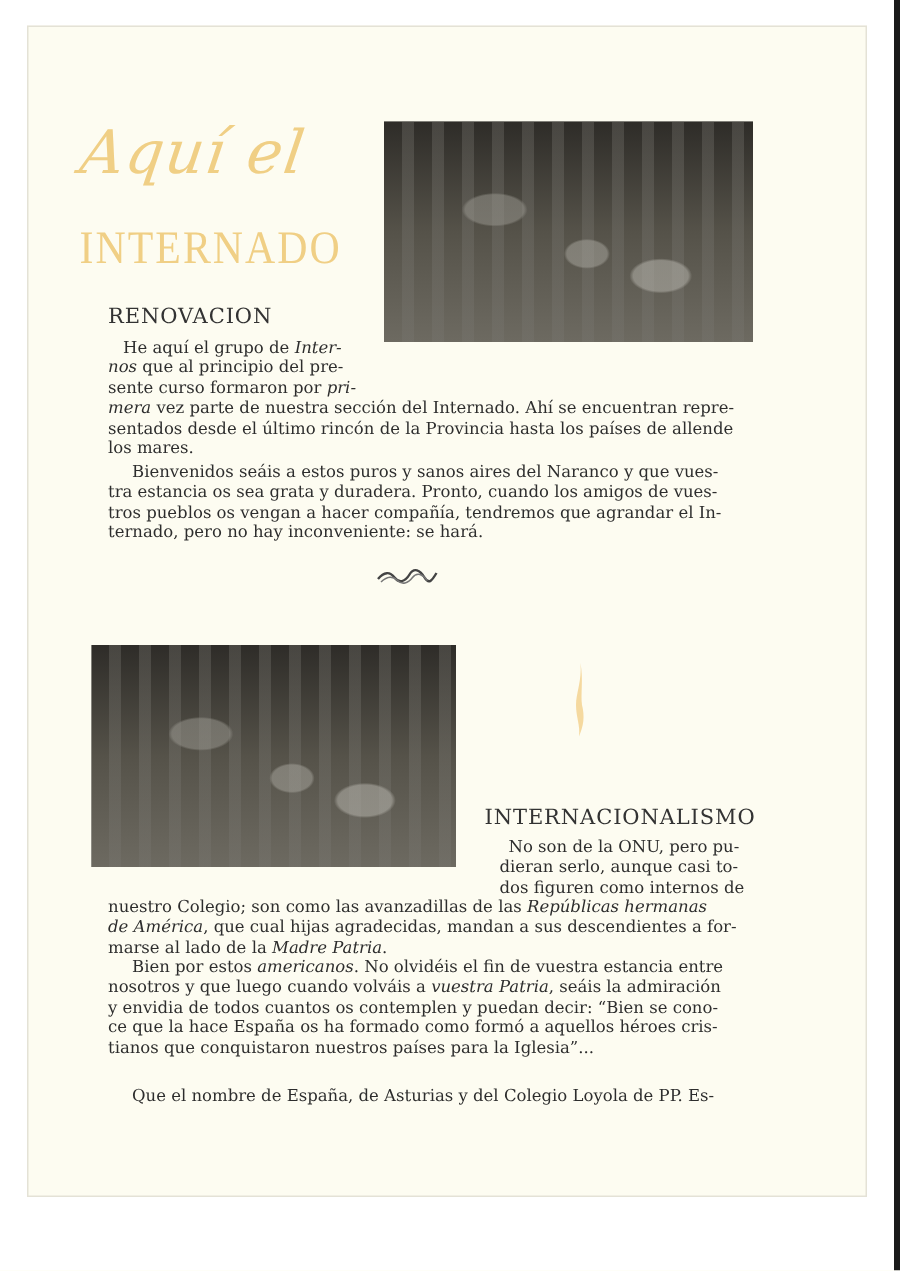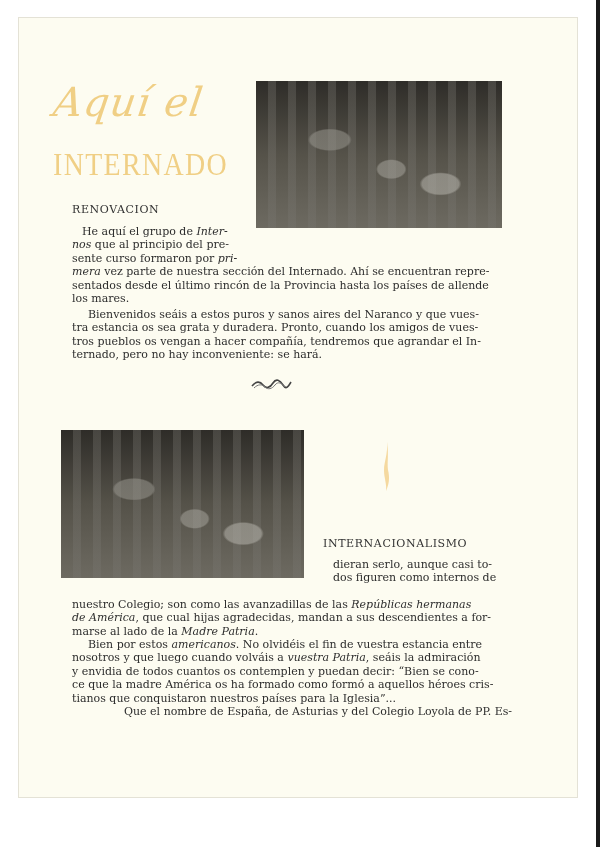--- a/index.html
+++ b/index.html
@@ -16,21 +16,21 @@
   .photo .bg { position:absolute; inset:0;
      background:
        radial-gradient(ellipse at 30% 40%, rgba(150,148,140,0.55) 0 8%, transparent 9%),
        radial-gradient(ellipse at 55% 60%, rgba(170,168,160,0.5) 0 7%, transparent 8%),
        radial-gradient(ellipse at 75% 70%, rgba(180,178,170,0.55) 0 7%, transparent 8%),
        repeating-linear-gradient(90deg, rgba(40,38,34,0.0) 0 12px, rgba(120,118,112,0.35) 12px 20px),
        linear-gradient(180deg, #2e2c28 0%, #555249 50%, #6d6a61 100%); }
   .photo1 { left:256px; top:81px; width:246px; height:147px; }
   .photo2 { left:61px; top:430px; width:243px; height:148px; }
   .body-text { position:absolute; font-size:11px; line-height:13.4px; color:#2d2d2d; text-align:justify; }
-  .heading { position:absolute; font-size:11px; letter-spacing:0.6px; color:#333; }
+  .heading { position:absolute; font-size:14px; letter-spacing:0.6px; color:#333; }
   .line { white-space:nowrap; display:block; }
   em { font-style:italic; }
   .wave { position:absolute; left:250px; top:378px; width:42px; height:12px; }
   .flame { position:absolute; left:378px; top:440px; width:16px; height:52px; }
 </style>
 </head>
 <body>
 
 <div class="right-strip"></div>
 <div class="page"></div>
@@ -69,33 +69,34 @@
     <div class="bg"></div>
   </div>
 
 <svg class="flame" viewBox="0 0 16 52">
   <path d="M9 2 C10 14, 6 22, 6 30 C6 38, 9 44, 8 51 C11 44, 12 38, 10 30 C9 22, 11 14, 9 2 Z" fill="#f3d290" opacity="0.85"></path>
 </svg>
 
 <div class="heading" style="left:323px; top:537px;">INTERNACIONALISMO</div>
 
 <div class="body-text" style="left:323px; top:558px; width:227px;">
+  <span class="line" style="padding-left:16px;">No son de la ONU, pero pu-</span>
   <span class="line" style="padding-left:10px;">dieran serlo, aunque casi to-</span>
   <span class="line" style="padding-left:10px;">dos figuren como internos de</span>
 </div>
 
 <div class="body-text" style="left:72px; top:598px; width:478px;">
   <span class="line"><span>nuestro Colegio; son como las avanzadillas de las </span><em>Repúblicas hermanas</em></span>
   <span class="line"><em>de América</em><span>, que cual hijas agradecidas, mandan a sus descendientes a for-</span></span>
   <span class="line"><span>marse al lado de la </span><em>Madre Patria</em><span>.</span></span>
 </div>
 
 <div class="body-text" style="left:72px; top:638px; width:478px;">
   <span class="line" style="padding-left:16px;"><span>Bien por estos </span><em>americanos</em><span>. No olvidéis el fin de vuestra estancia entre</span></span>
   <span class="line"><span>nosotros y que luego cuando volváis a </span><em>vuestra Patria</em><span>, seáis la admiración</span></span>
   <span class="line">y envidia de todos cuantos os contemplen y puedan decir: “Bien se cono-</span>
-  <span class="line">ce que la madre América os ha formado como formó a aquellos héroes cris-</span>
+  <span class="line">ce que la hace España os ha formado como formó a aquellos héroes cris-</span>
   <span class="line">tianos que conquistaron nuestros países para la Iglesia”...</span>
 </div>
 
-<div class="body-text" style="left:72px; top:705px; width:478px;margin-left:36px;">
+<div class="body-text" style="left:72px; top:724px; width:478px;">
   <span class="line" style="padding-left:16px;">Que el nombre de España, de Asturias y del Colegio Loyola de PP. Es-</span>
 </div>
 
 </body></html>

